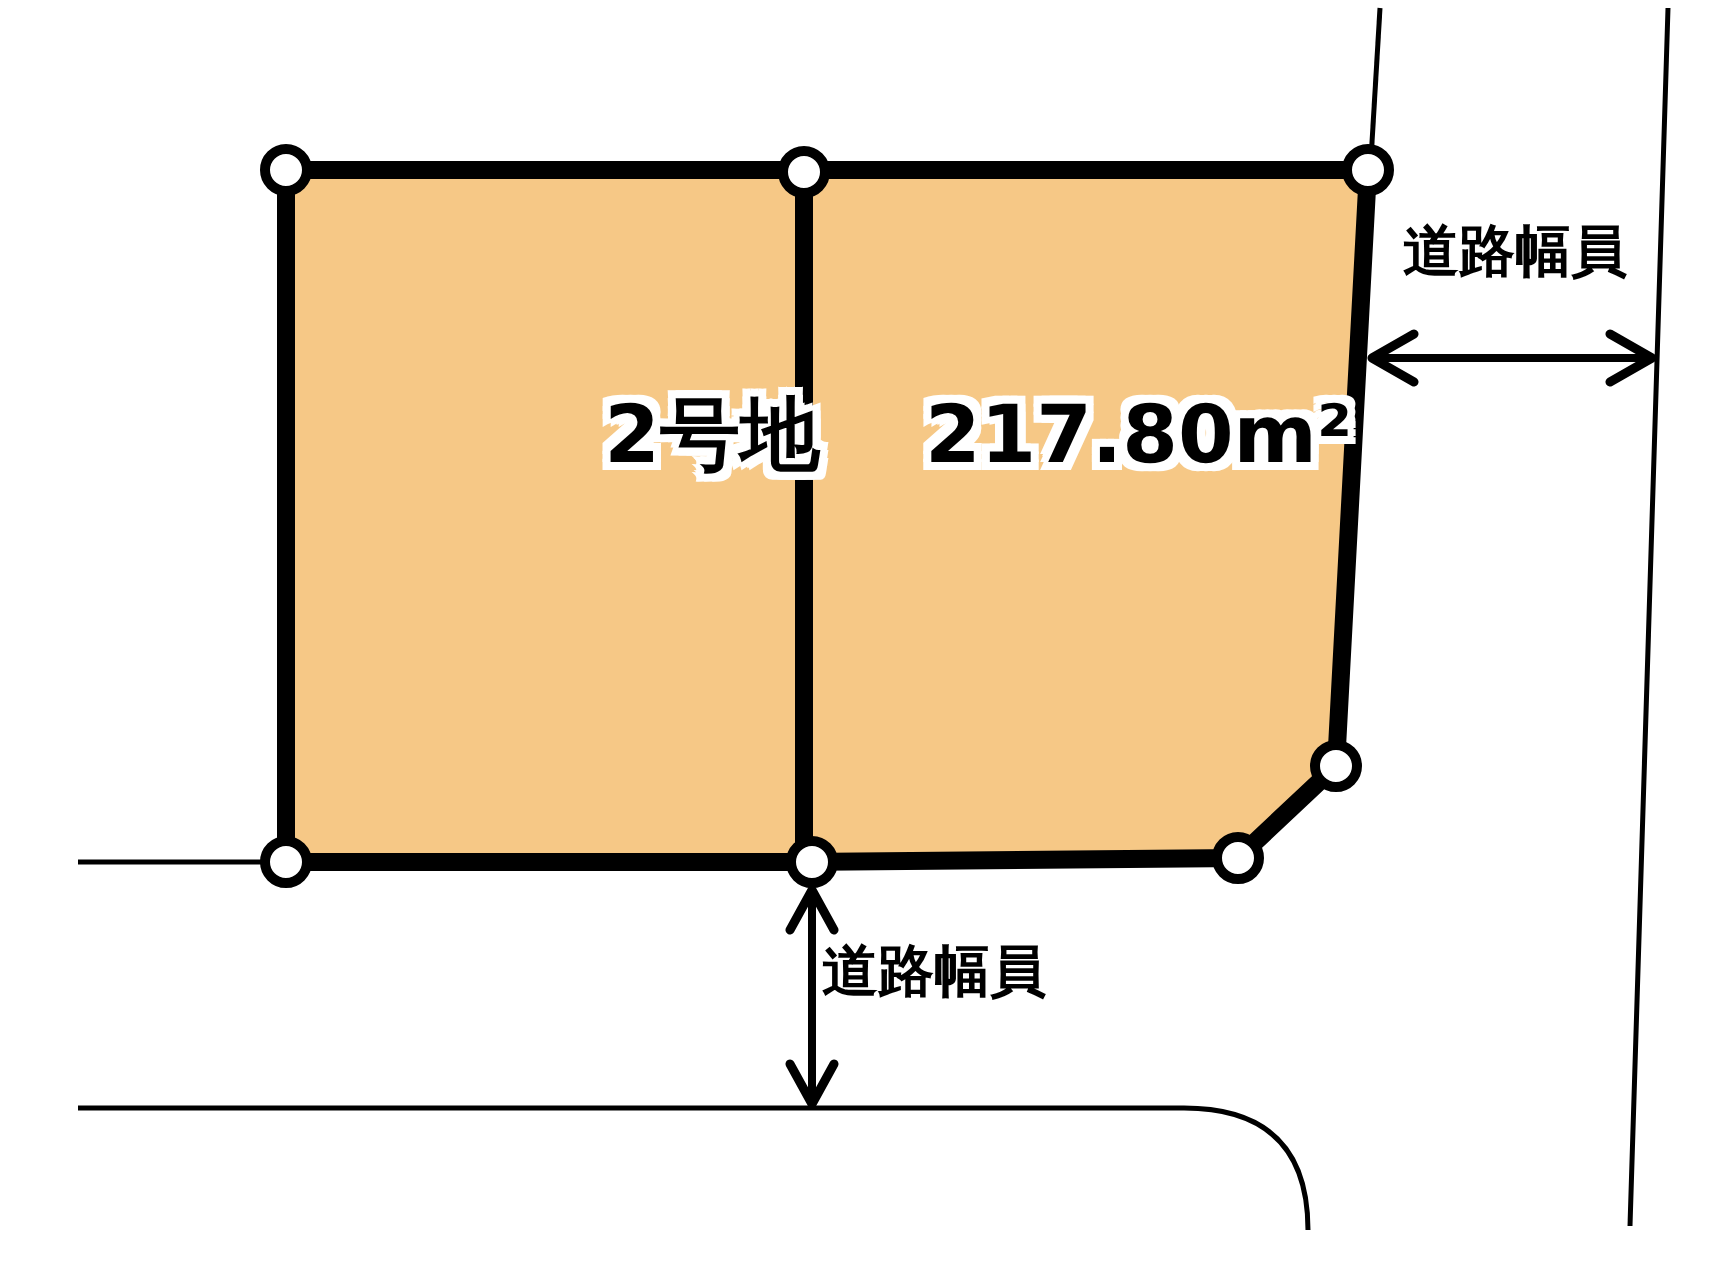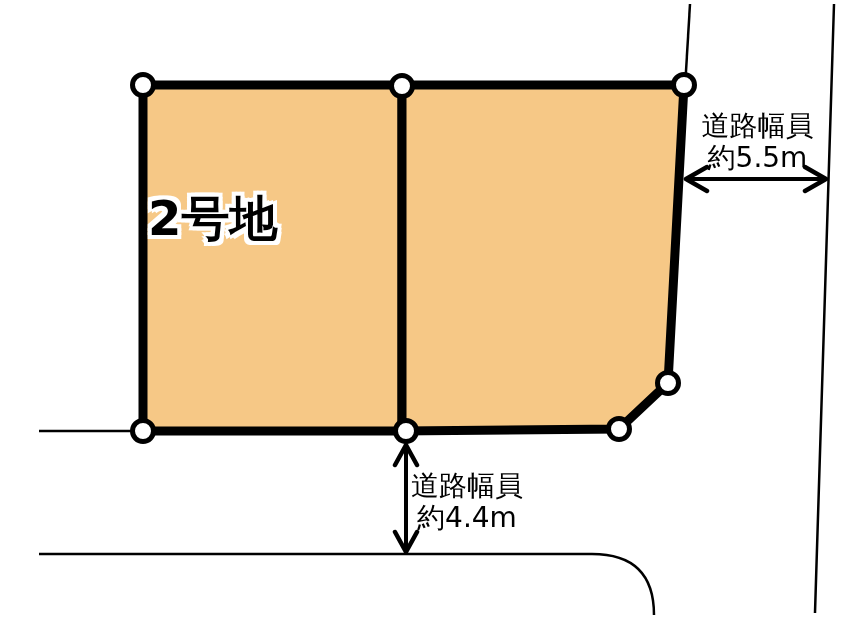--- a/index.html
+++ b/index.html
@@ -41,39 +41,39 @@
     fill: none;
   }
   .arrow-head {
     stroke: #000000;
     stroke-width: 4.5;
     fill: none;
     stroke-linecap: round;
   }
   .plot-label {
     position: absolute;
-    text-align: left;
-    font-size: 48px;
+    text-align: right;
+    font-size: 40px;
     font-weight: bold;
     line-height: 44px;
     color: #000000;
     letter-spacing: 0px;
     text-shadow:
       -4px -4px 0 #fff,  4px -4px 0 #fff,
       -4px  4px 0 #fff,  4px  4px 0 #fff,
       -4px  0   0 #fff,  4px  0   0 #fff,
        0   -4px 0 #fff,  0    4px 0 #fff,
       -3px -3px 0 #fff,  3px -3px 0 #fff,
       -3px  3px 0 #fff,  3px  3px 0 #fff;
   }
   .road-note {
     position: absolute;
     text-align: center;
     font-size: 28px;
-    font-weight: 400;
+    font-weight: 700;
     line-height: 32px;
     color: #000000;
   }
 </style>
 </head>
 <body>
 
 <div class="stage">
 
   <svg viewBox="0 0 867 631">
@@ -103,25 +103,24 @@
     <circle class="vertex" cx="406" cy="431" r="10.5"></circle>
     <circle class="vertex" cx="619" cy="429" r="10.5"></circle>
     <circle class="vertex" cx="668" cy="383" r="10.5"></circle>
   </svg>
 
   <div class="plot-label" style="left:148px; top:196px; width:262px;">
     <div>2号地</div>
   </div>
 
   <div class="plot-label" style="left:402px; top:196px; width:274px;">
+    <div>217.80m²</div>
   </div>
 
   <div class="road-note" style="left:695px; top:110px; width:125px;">
     <div>道路幅員</div>
-    <div>約5.5m</div>
   </div>
 
   <div class="road-note" style="left:410px; top:470px; width:114px;">
     <div>道路幅員</div>
-    <div>約4.4m</div>
   </div>
 
 </div>
 
 </body></html>

